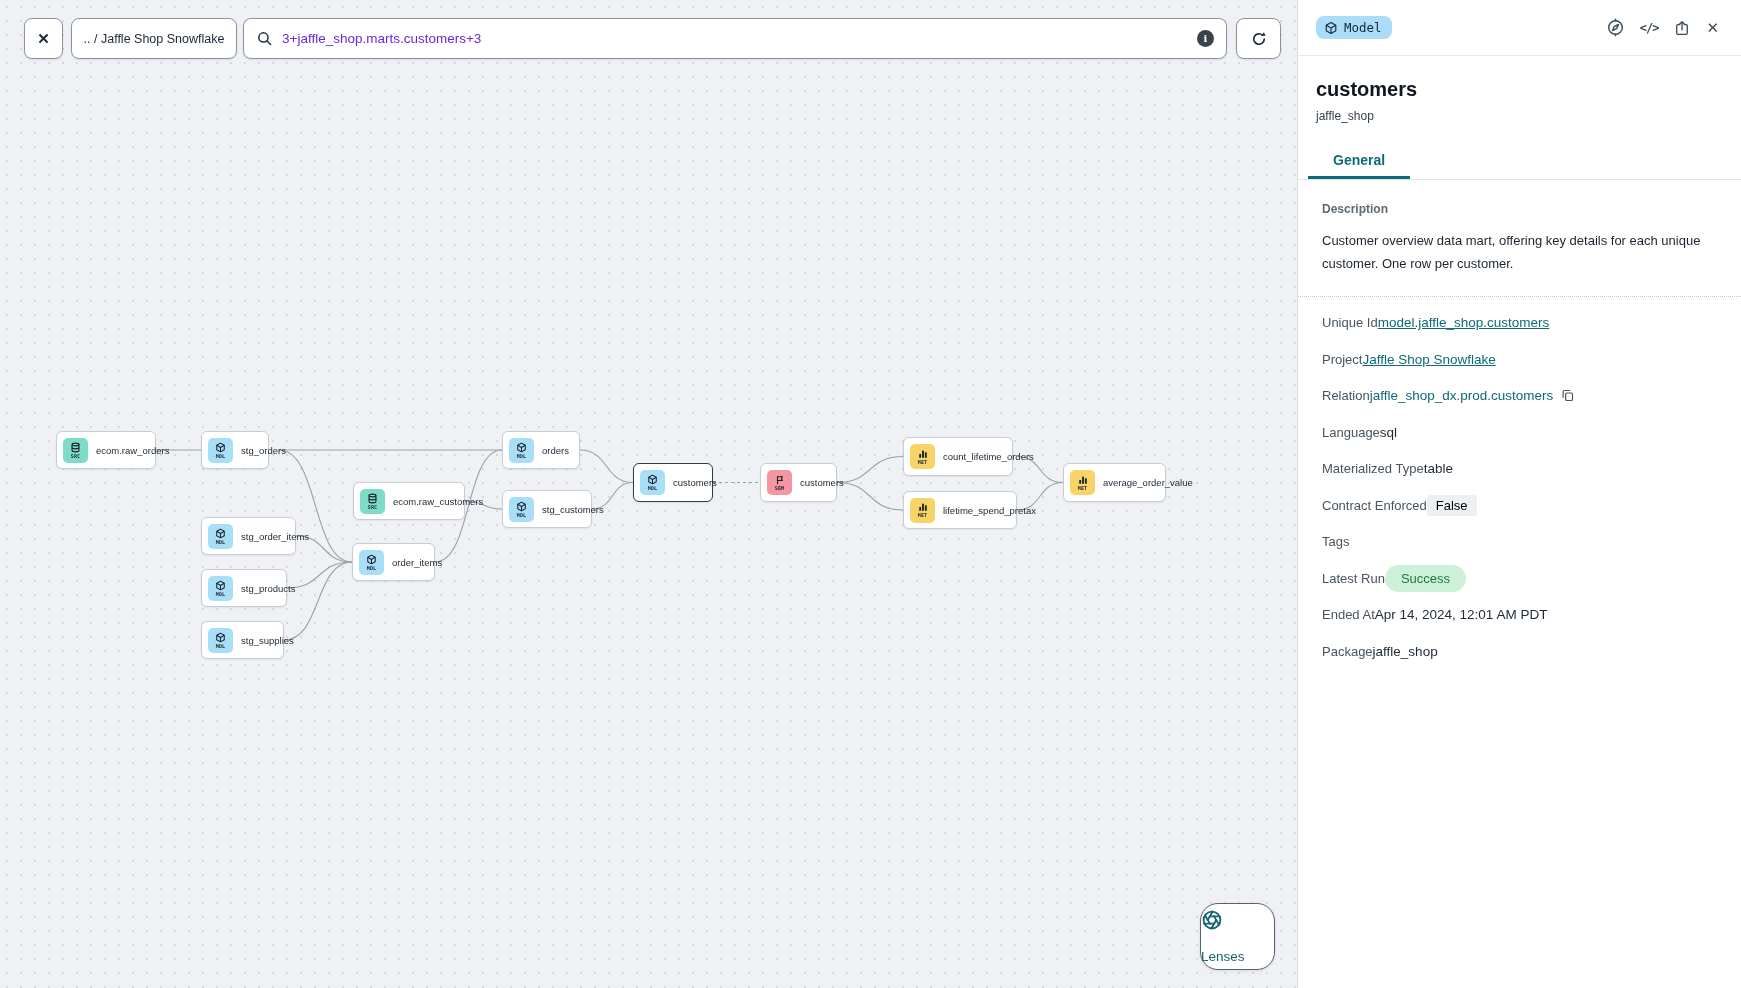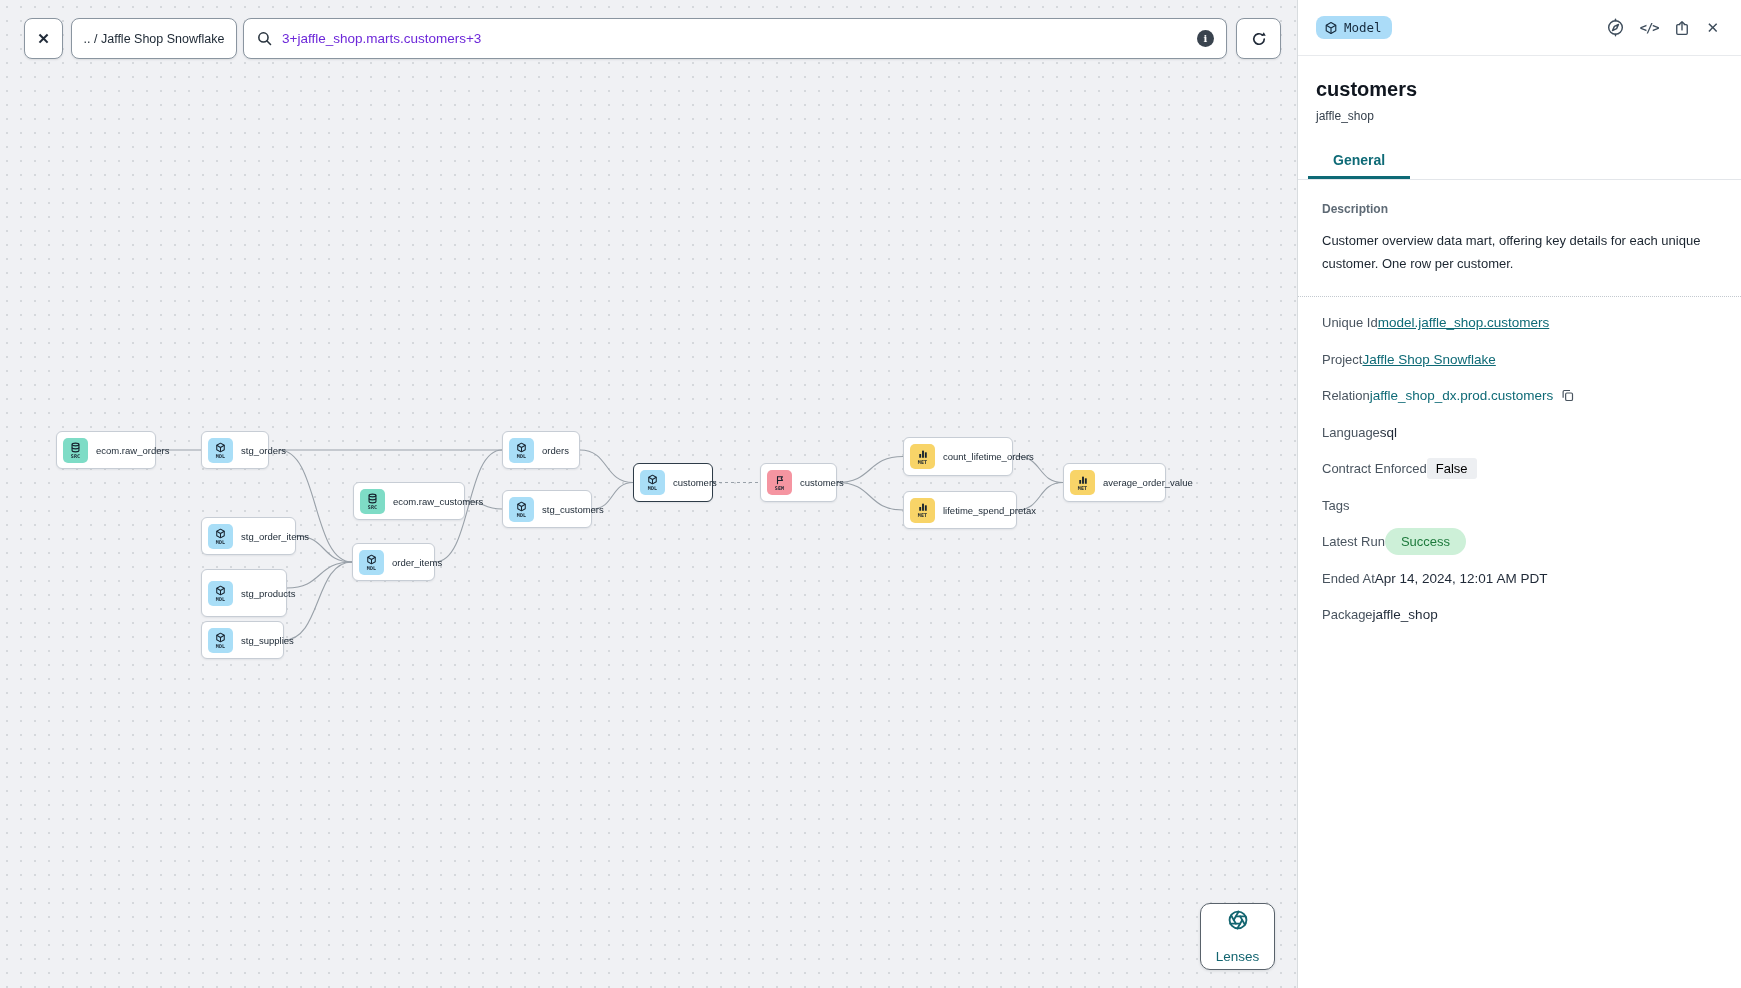--- a/index.html
+++ b/index.html
@@ -52,22 +52,22 @@
   .gnode .nicon svg { display:block; }
   .gnode .nbadge {
     font-family:"DejaVu Sans Mono",monospace; font-size:5px; font-weight:bold;
     letter-spacing:.2px; line-height:5px; margin-top:1px; color:#16222e;
   }
   .gnode .nlabel { font-size:9.5px; color:#1b2733; white-space:nowrap; }
 
   
   .lenses {
     position:absolute; left:1200px; top:903px; width:75px; height:67px;
-    background:#fff; border:1px solid #59626b; border-radius:10px;
-    display:flex; flex-direction:column; align-items:center; justify-content:center; gap:18px;
+    background:#fff; border:1px solid #59626b; border-radius:18px;
+    display:flex; flex-direction:column; justify-content:center; gap:18px;
     box-shadow:0 1px 3px rgba(20,30,40,.12); cursor:pointer;
   }
   .lenses .llabel { color:#136570; font-size:13.5px; }
 
   
   .panel {
     position:absolute; left:1297px; top:0; width:444px; height:988px;
     background:#fff; border-left:1px solid #d8dcdf; color:#1b2530;
   }
   .panel-header {
@@ -207,21 +207,21 @@
       <div class="gnode" style="left: 201px; top: 517px; width: 95px; height: 38px;">
         <span class="nicon" style="background: rgb(169, 222, 247);">
           <svg width="11" height="11" viewBox="0 0 24 24" fill="none" stroke="#16222e" stroke-width="2.2" stroke-linejoin="round">
             <path d="M12 2.5l8.2 4.7v9.6L12 21.5l-8.2-4.7V7.2z"></path>
             <path d="M3.8 7.2L12 12l8.2-4.8M12 12v9.5"></path>
           </svg>
           <span class="nbadge">MDL</span>
         </span>
         <span class="nlabel">stg_order_items</span>
       </div>
-      <div class="gnode" style="left: 201px; top: 569px; width: 86px; height: 48px;">
+      <div class="gnode" style="left: 201px; top: 569px; width: 86px; height: 38px;">
         <span class="nicon" style="background: rgb(169, 222, 247);">
           <svg width="11" height="11" viewBox="0 0 24 24" fill="none" stroke="#16222e" stroke-width="2.2" stroke-linejoin="round">
             <path d="M12 2.5l8.2 4.7v9.6L12 21.5l-8.2-4.7V7.2z"></path>
             <path d="M3.8 7.2L12 12l8.2-4.8M12 12v9.5"></path>
           </svg>
           <span class="nbadge">MDL</span>
         </span>
         <span class="nlabel">stg_products</span>
       </div>
       <div class="gnode" style="left: 201px; top: 621px; width: 83px; height: 38px;">
@@ -389,20 +389,26 @@
             </span>
           </span>
         </div>
         <div class="frow">
           <span class="flabel">Language</span>
           <span class="valwrap">
             <span class="fval">sql</span>
           </span>
         </div>
         <div class="frow">
+          <span class="flabel">Materialized Type</span>
+          <span class="valwrap">
+            <span class="fval">table</span>
+          </span>
+        </div>
+        <div class="frow">
           <span class="flabel">Contract Enforced</span>
           <span class="valwrap">
             <span class="chip">False</span>
           </span>
         </div>
         <div class="frow">
           <span class="flabel">Tags</span>
           <span class="valwrap">
             <span class="fval"></span>
           </span>

